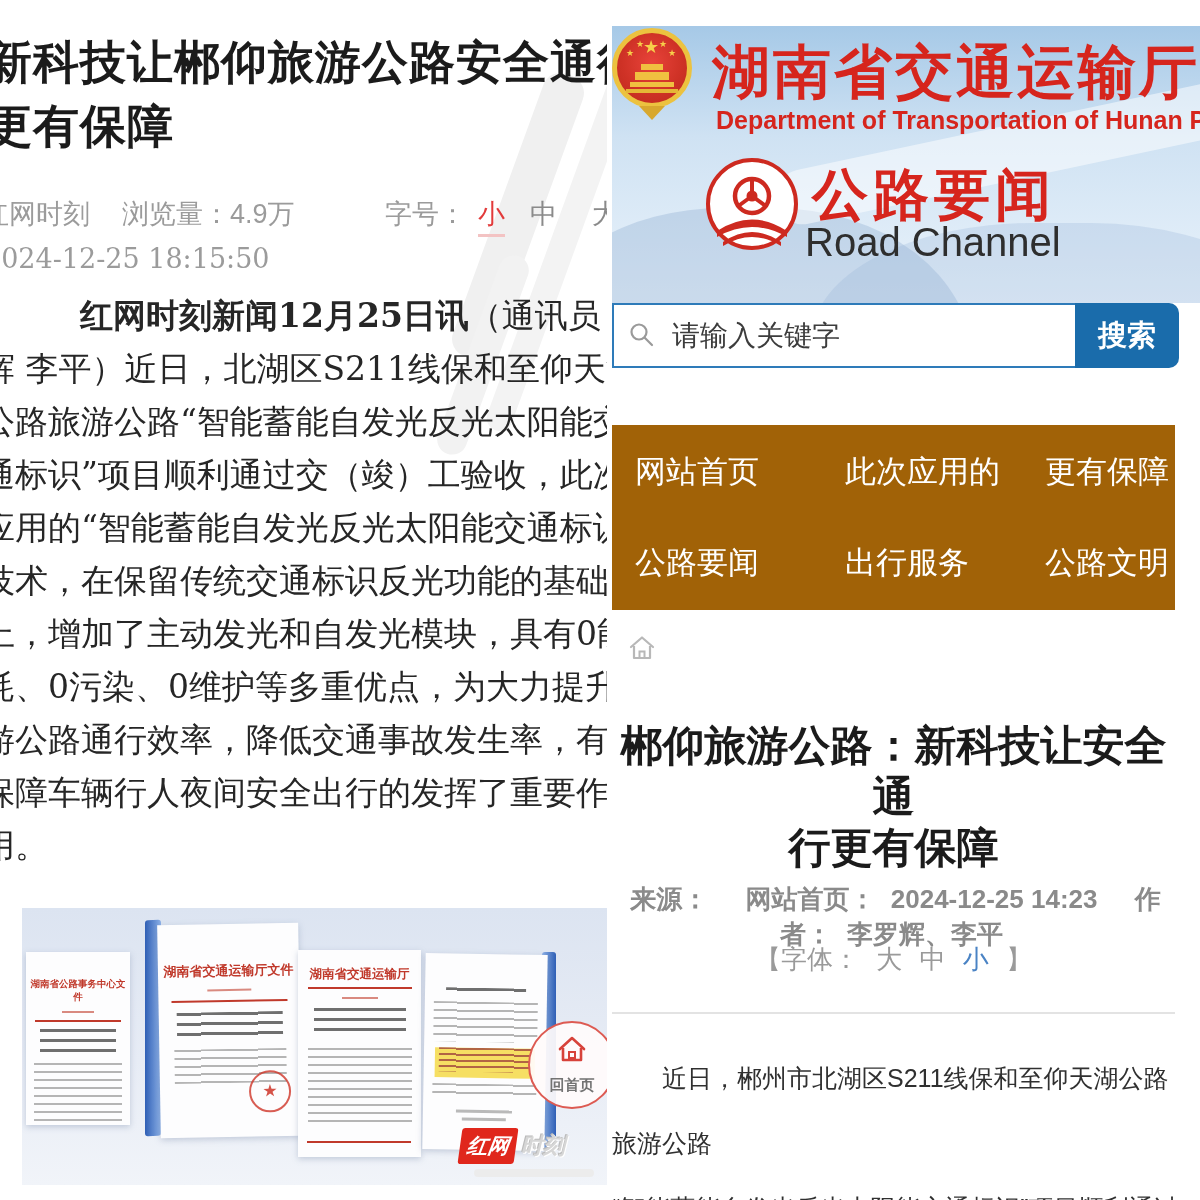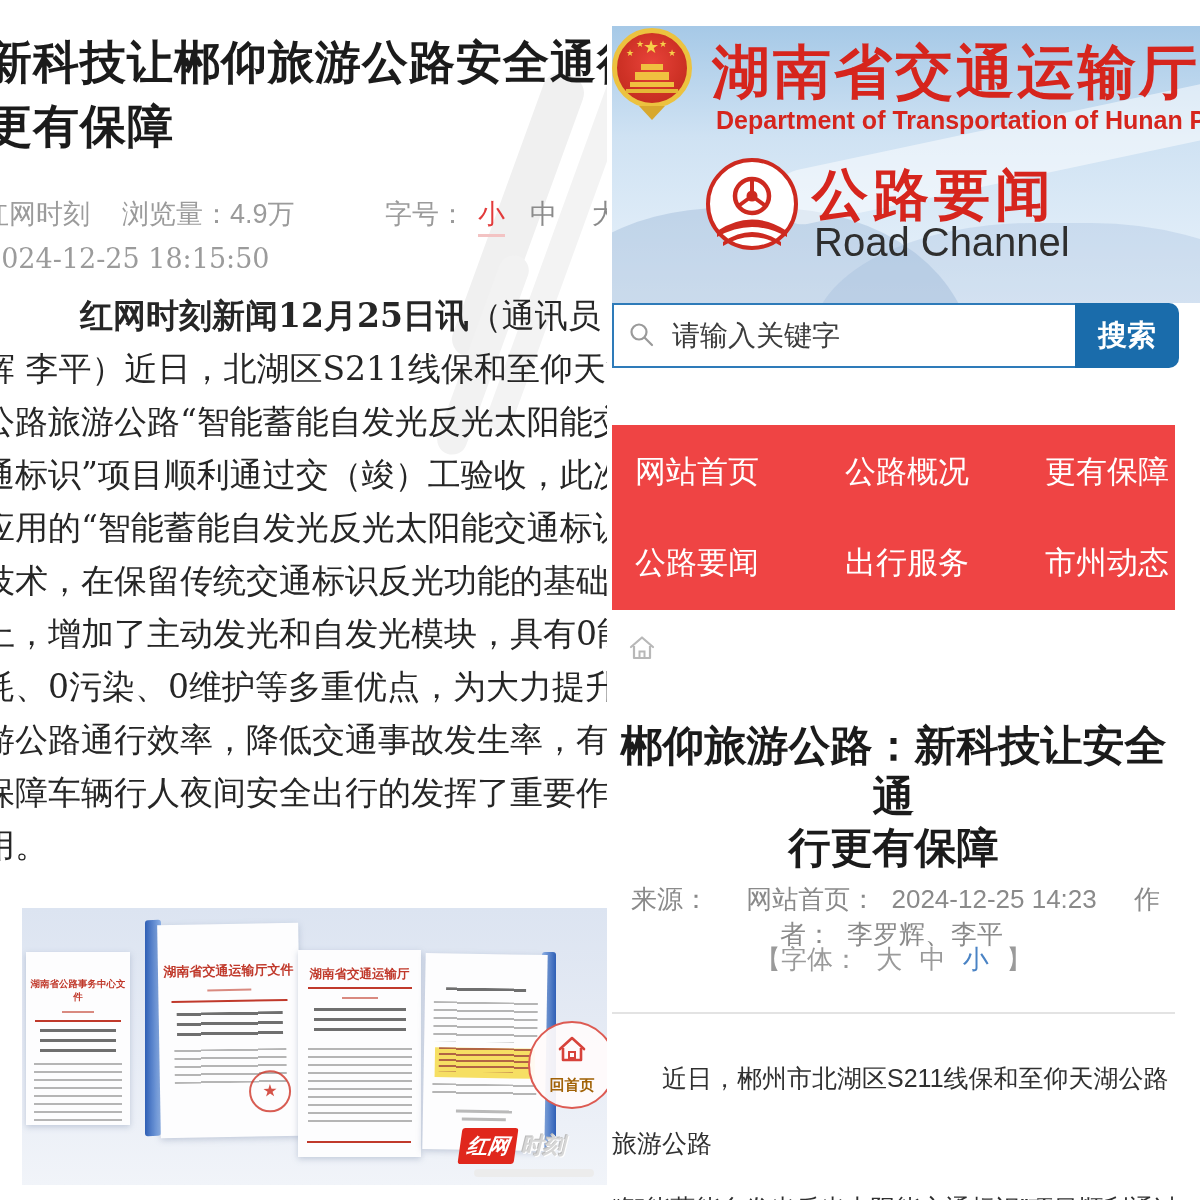--- a/index.html
+++ b/index.html
@@ -46,21 +46,21 @@
   .doc4{left:402px;top:46px;width:122px;height:196px;transform:rotate(1deg);}
   .spine{position:absolute;background:linear-gradient(90deg,#2f5fb5,#8cb1e8);border-radius:3px;}
   .spine2{left:123px;top:12px;width:16px;height:216px;transform:skewY(-1.5deg);}
   .spine4{left:520px;top:44px;width:14px;height:198px;background:linear-gradient(90deg,#8cb1e8,#2f5fb5);}
   .seal{position:absolute;width:38px;height:38px;border:2px solid rgba(206,52,40,.8);border-radius:50%;
         color:rgba(206,52,40,.85);font-size:17px;line-height:38px;text-align:center;}
   .hl{background:#f6df63;}
   .hl-in{background:repeating-linear-gradient(180deg,rgba(160,70,60,.8) 0 2px,transparent 2px 6px);width:92%;height:80%;margin:3px auto 0;}
   .home-btn{position:absolute;left:506px;top:113px;width:84px;height:84px;border-radius:50%;
             border:2px solid #dd5a52;background:rgba(255,251,251,.93);text-align:center;z-index:5;}
-  .home-btn .lbl{position:absolute;left:0;right:0;bottom:12px;color:#a16207;font-size:15px;font-weight:bold;}
+  .home-btn .lbl{position:absolute;left:0;right:0;bottom:12px;color:#737373;font-size:15px;font-weight:bold;}
   .rn-logo{position:absolute;left:438px;top:220px;z-index:6;}
   .rn-red{display:inline-block;background:#e0271c;color:#fff;font-weight:bold;font-style:italic;
           font-size:21px;padding:4px 7px;transform:skewX(-8deg);border-radius:3px;}
   .rn-gray{display:inline-block;color:#d6d6d6;font-weight:bold;font-style:italic;font-size:22px;
            text-shadow:1px 1px 0 #fff,-1px -1px 0 #bbb;margin-left:5px;}
   .rn-sub{width:120px;height:8px;background:#ececec;border-radius:4px;margin:5px 0 0 14px;}
 
   
   .hdr{position:absolute;left:0;top:26px;width:588px;height:277px;overflow:hidden;
        background:linear-gradient(180deg,#a6c9e7 0%,#cfe2f3 40%,#eaf3fb 100%);}
@@ -75,40 +75,40 @@
   .em-star{position:absolute;color:#f7cf4a;}
   .em-gate{position:absolute;background:#f0c040;left:50%;transform:translateX(-50%);}
   .em-base{position:absolute;left:50%;transform:translateX(-50%);top:78px;width:26px;height:14px;
            background:#d8a82e;clip-path:polygon(0 0,100% 0,50% 100%);}
   .hdr-title{position:absolute;left:100px;top:8px;margin:0;font-size:58px;font-weight:bold;
              color:#d6251d;letter-spacing:3px;white-space:nowrap;}
   .hdr-sub{position:absolute;left:104px;top:80px;font-size:25px;font-weight:bold;color:#d6251d;white-space:nowrap;}
   .roadlogo{position:absolute;left:92px;top:130px;width:96px;height:96px;}
   .ch-title{position:absolute;left:200px;top:132px;margin:0;font-size:56px;font-weight:bold;
             color:#d6251d;letter-spacing:5px;white-space:nowrap;}
-  .ch-en{position:absolute;left:202px;top:194px;font-size:40px;color:#2e2e2e;white-space:nowrap;}
+  .ch-en{position:absolute;left:193px;top:194px;font-size:40px;color:#2e2e2e;white-space:nowrap;}
 
   .srch{position:absolute;left:0;top:303px;width:588px;height:65px;}
   .srch input{position:absolute;left:0;top:0;width:465px;height:65px;box-sizing:border-box;
               border:2px solid #2e7bb9;background:#fff;font-size:28px;padding:0 10px 0 58px;outline:none;
               font-family:"Liberation Sans","DejaVu Sans",sans-serif;color:#333;}
   .srch input::placeholder{color:#3c3c3c;opacity:1;}
   .srch .sicon{position:absolute;left:16px;top:18px;}
   .srch-btn{position:absolute;left:463px;top:0;width:104px;height:65px;background:#1a6cab;border:none;
             color:#fff;font-size:29px;font-weight:bold;border-radius:0 10px 10px 0;
             font-family:"Liberation Sans","DejaVu Sans",sans-serif;cursor:pointer;}
-  .nav{position:absolute;left:0;top:425px;width:563px;height:185px;background:#ef4444;}
+  .nav{position:absolute;left:0;top:425px;width:563px;height:185px;background:#a16207;}
   .nav-it{position:absolute;color:#fff;font-size:31px;height:44px;line-height:44px;cursor:pointer;}
   .crumb{position:absolute;left:0;top:630px;width:588px;height:40px;}
   .crumb .txt{position:absolute;left:56px;top:3px;font-size:27px;color:#9a9a9a;}
   .crumb .hicon{position:absolute;left:16px;top:4px;}
   .r-title{position:absolute;left:0;top:720px;width:563px;margin:0;text-align:center;
            font-size:42px;font-weight:bold;color:#1b1b1b;line-height:51px;white-space:pre-line;}
   .r-meta{position:absolute;left:0;top:882px;width:563px;text-align:center;font-size:26px;color:#8a8a8a;}
-  .r-meta span{margin:16px 4px;}
+  .r-meta span{margin:16px 4px;font-weight:bold;}
   .gap-lg{margin-right:26px !important;}
   .r-font{position:absolute;left:0;top:942px;width:563px;text-align:center;font-size:26px;color:#9a9a9a;}
   .r-font span{margin:14px 5px;}
   .fs-blue{color:#4a83c4;}
   .r-divider{position:absolute;left:0;top:1012px;width:563px;height:2px;background:#e3e3e3;}
   .r-body{position:absolute;left:0;top:1046px;width:575px;margin:0;font-size:25px;line-height:65px;
           color:#303030;white-space:pre-line;text-indent:50px;}
 </style>
 </head>
 <body>
@@ -243,25 +243,25 @@
       <input type="text" placeholder="请输入关键字" style="">
       <svg class="sicon" width="28" height="28" viewBox="0 0 28 28">
         <circle cx="11" cy="11" r="7.5" fill="none" stroke="#9a9a9a" stroke-width="2.2"></circle>
         <line x1="17" y1="17" x2="24" y2="24" stroke="#9a9a9a" stroke-width="2.2" stroke-linecap="round"></line>
       </svg>
       <button class="srch-btn">搜索</button>
     </div>
 
     <div class="nav">
       <div class="nav-it" style="left:23px;top:450px;margin-top:-425px;">网站首页</div>
-      <div class="nav-it" style="left:233px;top:25px;">公路概况</div>
+      <div class="nav-it" style="left:233px;top:25px;">此次应用的</div>
       <div class="nav-it" style="left:433px;top:25px;">更有保障</div>
       <div class="nav-it" style="left:23px;top:116px;">公路要闻</div>
       <div class="nav-it" style="left:233px;top:116px;">出行服务</div>
-      <div class="nav-it" style="left:433px;top:116px;">市州动态</div>
+      <div class="nav-it" style="left:433px;top:116px;">公路文明</div>
     </div>
 
     <div class="crumb">
       <svg class="hicon" width="28" height="28" viewBox="0 0 28 28">
         <path d="M3 13 L14 3.5 L25 13" fill="none" stroke="#b8b8b8" stroke-width="2.2" stroke-linecap="round" stroke-linejoin="round"></path>
         <path d="M6 12 V24 H22 V12" fill="none" stroke="#b8b8b8" stroke-width="2.2" stroke-linejoin="round"></path>
         <path d="M11.5 24 V17.5 H16.5 V24" fill="none" stroke="#b8b8b8" stroke-width="2"></path>
       </svg>
     </div>
 

